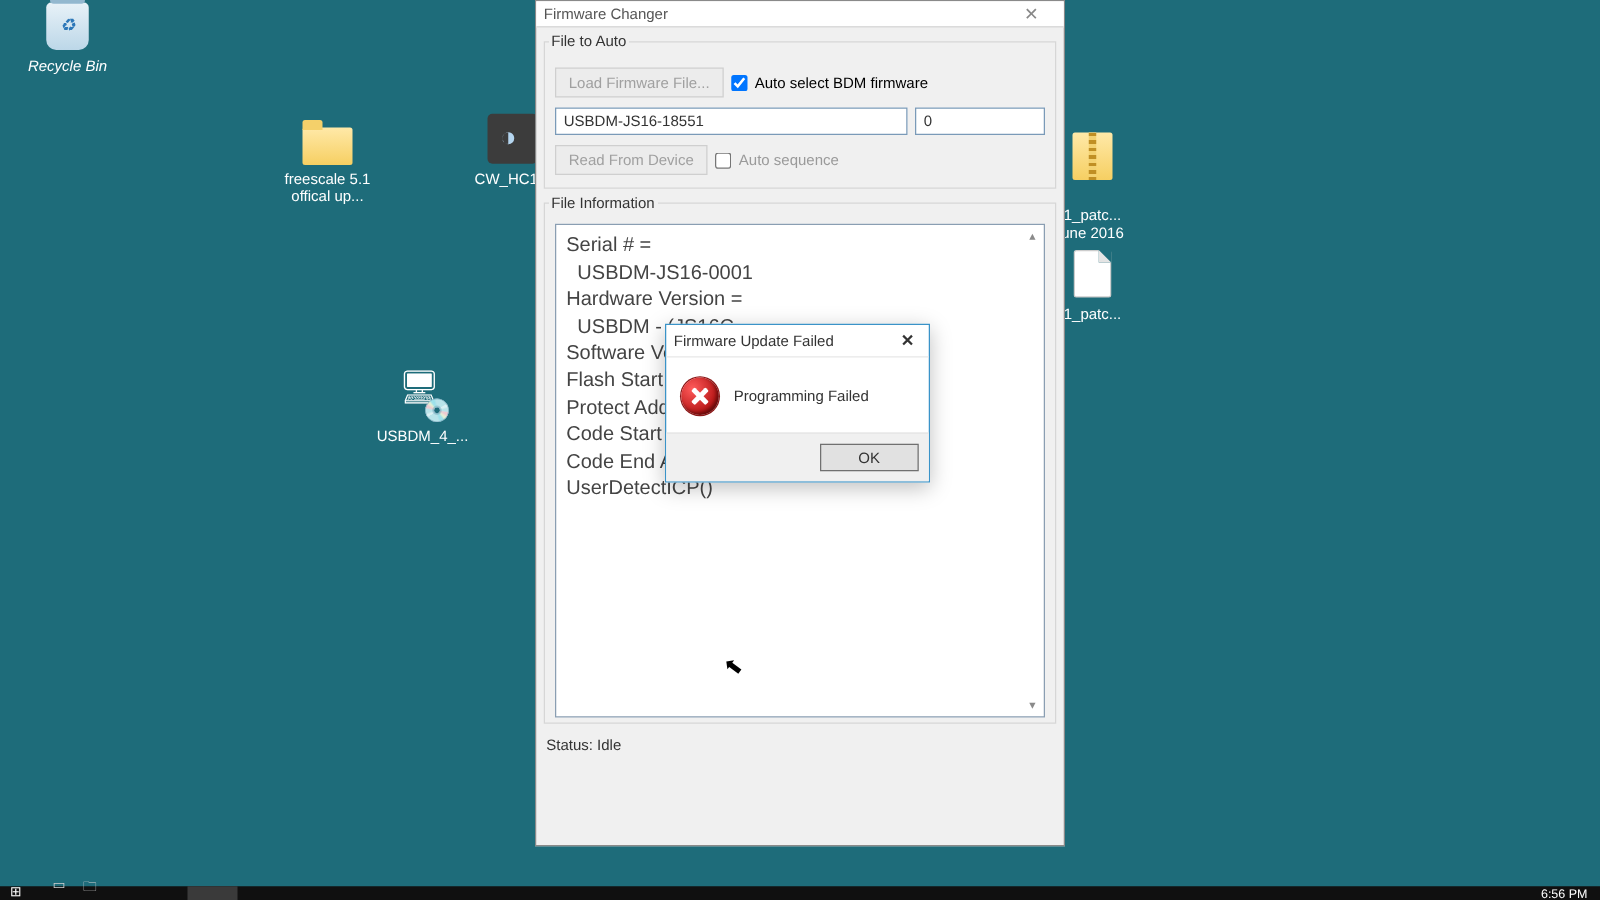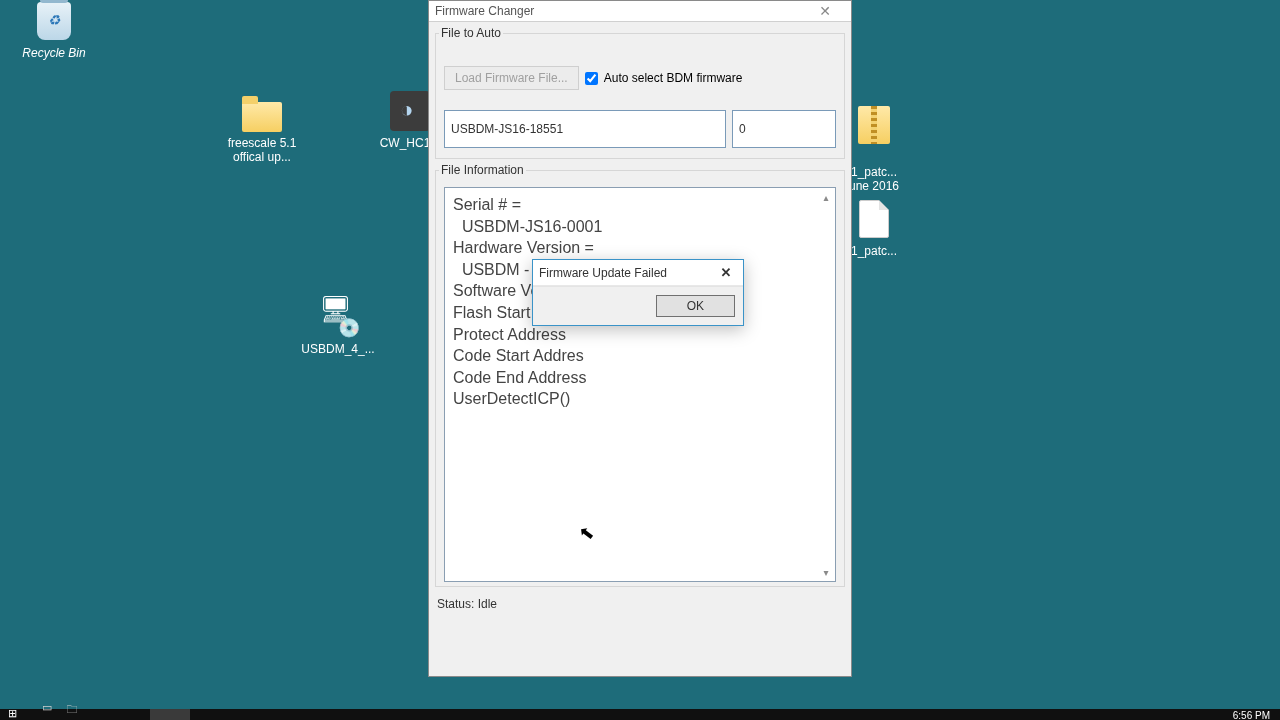--- a/index.html
+++ b/index.html
@@ -32,22 +32,22 @@
 
   fieldset { border:1px solid #d6d6d6; margin:4px 6px 2px 6px; padding:6px 6px 6px 6px; position:relative; }
   legend { font-size:12px; color:#333; padding:0 2px; margin-left:-3px; }
 
   .btn { display:inline-block; background:#e1e1e1; border:1px solid #adadad; padding:4px 10px; font-size:12px; color:#333; }
   .btn.disabled { color:#a0a0a0; border-color:#cfcfcf; background:#ececec; }
   .chk { display:inline-flex; align-items:center; gap:6px; font-size:12px; }
   .chk input { width:13px; height:13px; margin:0; }
 
   .msgline { margin:6px 2px 4px; font-size:12px; color:#333; }
-  .tx { border:1px solid #7a9ab8; background:#fff; padding:3px 6px; font-size:12px; color:#333; height:38px; }
-  .row { display:flex; gap:6px; margin:20px 2px 4px; align-items:center; }
+  .tx { border:1px solid #7a9ab8; background:#fff; padding:3px 6px; font-size:12px; color:#333; height:22px; }
+  .row { display:flex; gap:6px; margin:8px 2px 4px; align-items:center; }
 
   .fileinfo-box { border:1px solid #8a9eb2; background:#fff; height:395px; margin:4px 2px; position:relative; }
   .fileinfo-inner { padding:6px 8px; font-size:16px; color:#444; line-height:1.35; white-space:pre; overflow:hidden; }
   .scroll-arrow { position:absolute; right:1px; width:16px; height:16px; color:#8a8a8a; display:flex; align-items:center; justify-content:center; font-size:10px; }
   .scroll-up { top:1px; }
   .scroll-down { bottom:1px; }
 
   .statusline { margin:10px 8px 6px; font-size:12px; color:#333; }
   .bottom-btns { display:flex; gap:12px; padding:0 6px 6px; }
   .bottom-btns .btn { flex:1; text-align:center; padding:5px 0; }
@@ -135,20 +135,27 @@
         <span>Auto select BDM firmware</span>
       </label>
     </div>
 
 
     <div class="row">
       <input class="tx" style="flex: 1 1 0%;" value="USBDM-JS16-18551">
       <input class="tx" style="width: 104px;" value="0">
     </div>
 
+    <div class="row">
+      <span class="btn disabled">Read From Device</span>
+      <label class="chk" style="color:#9a9a9a;">
+        <input type="checkbox" style="">
+        <span>Auto sequence</span>
+      </label>
+    </div>
   </fieldset>
 
   <fieldset style="padding-bottom:0;">
     <legend>File Information</legend>
     <div class="fileinfo-box">
       <div class="scroll-arrow scroll-up">▴</div>
       <div class="fileinfo-inner">Serial # =
   USBDM-JS16-0001
 Hardware Version =
   USBDM - (JS16C
@@ -164,20 +171,24 @@
 
   <div class="statusline">Status: Idle</div>
 
 </div>
 
 <div class="dialog">
   <div class="dlg-title">
     <div class="t">Firmware Update Failed</div>
     <div class="x">✕</div>
   </div>
+  <div class="dlg-body">
+    <div class="err-icon"></div>
+    <div>Programming Failed</div>
+  </div>
   <div class="dlg-footer">
     <span class="btn">OK</span>
   </div>
 </div>
 
 <div class="cursor">⬉</div>
 
 <div class="taskbar">
   <div class="start">⊞</div>
   <div class="tasks">

